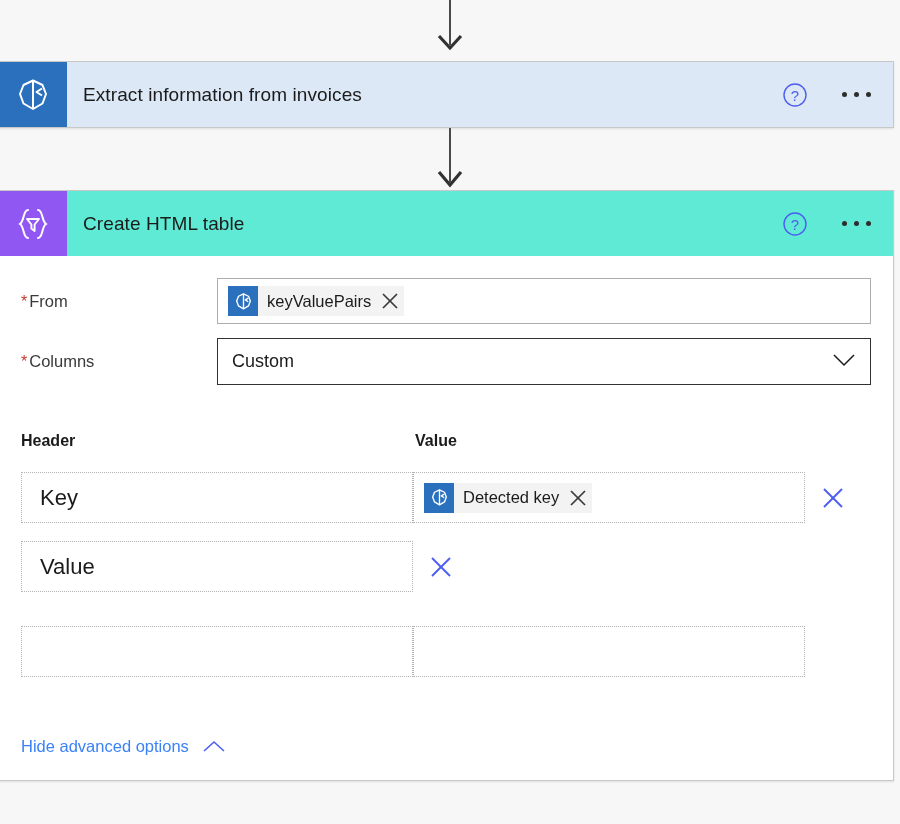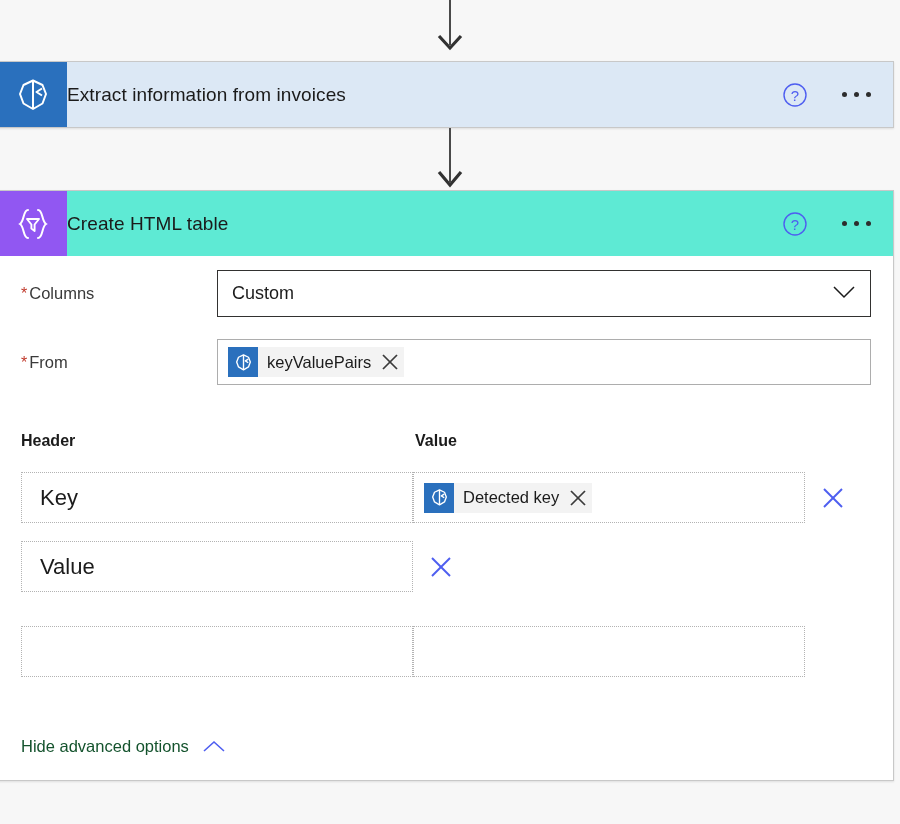--- a/index.html
+++ b/index.html
@@ -33,20 +33,21 @@
   }
   .card-icon {
     width: 68px; height: 65px;
     flex: 0 0 68px;
     display: flex; align-items: center; justify-content: center;
   }
   .card-icon svg { display: block; }
   .card-title {
     font-size: 19px;
     color: #1b1b1b;
+    padding-left: 16px;
     letter-spacing: .1px;
     white-space: nowrap;
   }
   .header-actions {
     position: absolute;
     right: 18px; top: 0; height: 65px;
     display: flex; align-items: center; gap: 30px;
   }
   .help-icon { width: 26px; height: 26px; display:block; }
   .ellipsis {
@@ -153,21 +154,21 @@
     cursor: pointer;
   }
   .cols-row.empty .row-delete { visibility: hidden; }
   .cols-row.empty .cell-value { width: 392px; flex: 0 0 392px; }
 
   
   .adv-link {
     display: flex; align-items: center; gap: 12px;
     padding: 0 22px;
     margin-top: 60px;
-    color: #14532d;
+    color: #3b82f6;
     font-size: 16.5px;
     cursor: pointer;
     width: max-content;
   }
 </style>
 </head>
 <body>
 
 <div id="root">
 
@@ -231,36 +232,20 @@
         </span>
         <span class="ellipsis">
           <i></i>
             <i></i>
             <i></i>
         </span>
       </div>
     </div>
 
     <div class="card-body">
-
-      <div class="field-row" style="padding-top:14px;">
-        <div class="field-label">
-          <span class="req">*</span><span>Columns</span>
-        </div>
-        <div class="field-control">
-          <div class="select-box">
-            <span class="select-value">Custom</span>
-            <span class="chevron">
-              <svg width="24" height="14" viewBox="0 0 24 14" aria-hidden="true">
-                <polyline points="2,2 12,12 22,2" fill="none" stroke="#1b1b1b" stroke-width="1.5"></polyline>
-              </svg>
-            </span>
-          </div>
-        </div>
-      </div>
 
       <div class="field-row" style="padding-top:22px;">
         <div class="field-label">
           <span class="req">*</span><span>From</span>
         </div>
         <div class="field-control">
           <div class="input-box">
             <span class="chip">
               <span class="chip-icon">
                 <svg width="21" height="21" viewBox="0 0 40 40" aria-hidden="true">
@@ -274,20 +259,36 @@
                 <svg width="24" height="24" viewBox="0 0 24 24" aria-hidden="true">
                   <line x1="5" y1="5" x2="19" y2="19" stroke="#3b3b3b" stroke-width="1.7"></line>
                   <line x1="19" y1="5" x2="5" y2="19" stroke="#3b3b3b" stroke-width="1.7"></line>
                 </svg>
               </span>
             </span>
           </div>
         </div>
       </div>
 
+      <div class="field-row" style="padding-top:14px;">
+        <div class="field-label">
+          <span class="req">*</span><span>Columns</span>
+        </div>
+        <div class="field-control">
+          <div class="select-box">
+            <span class="select-value">Custom</span>
+            <span class="chevron">
+              <svg width="24" height="14" viewBox="0 0 24 14" aria-hidden="true">
+                <polyline points="2,2 12,12 22,2" fill="none" stroke="#1b1b1b" stroke-width="1.5"></polyline>
+              </svg>
+            </span>
+          </div>
+        </div>
+      </div>
+
       <div class="cols-table">
 
         <div class="cols-head">
           <div class="col-head-header">Header</div>
           <div class="col-head-value">Value</div>
         </div>
 
         <div class="cols-row">
           <div class="cell cell-header">
             <span class="cell-text">Key</span>

